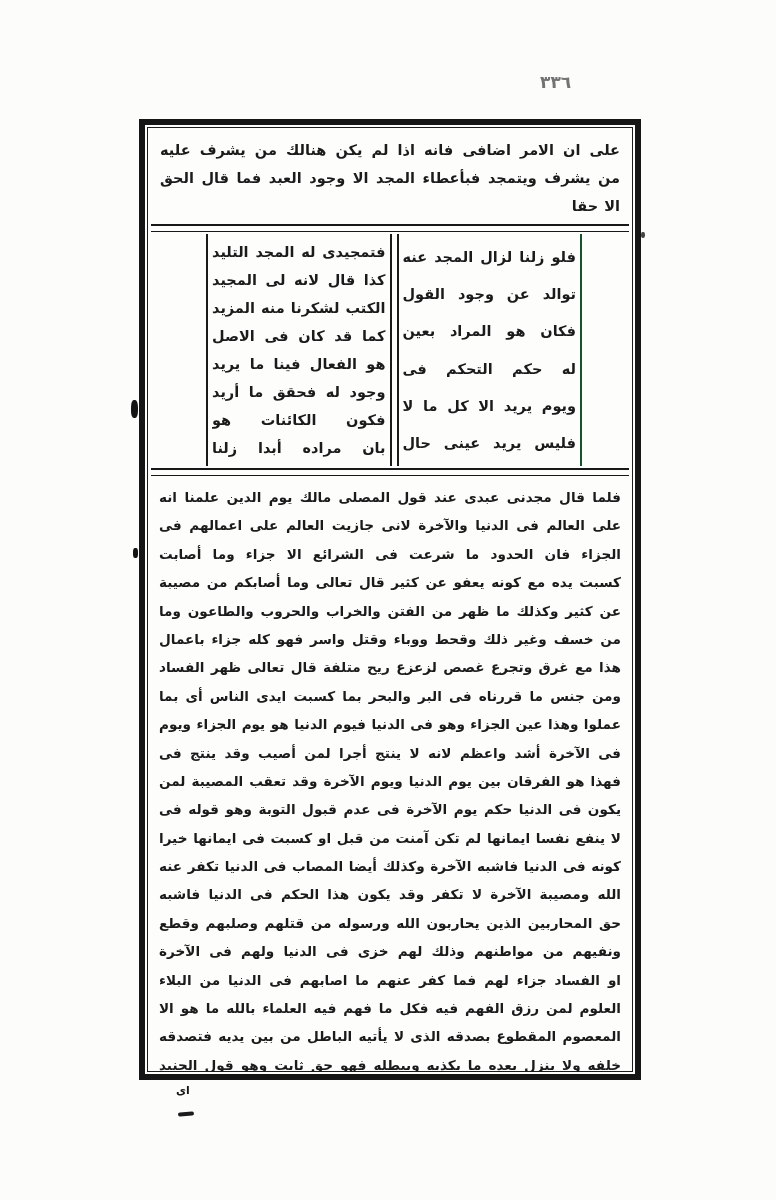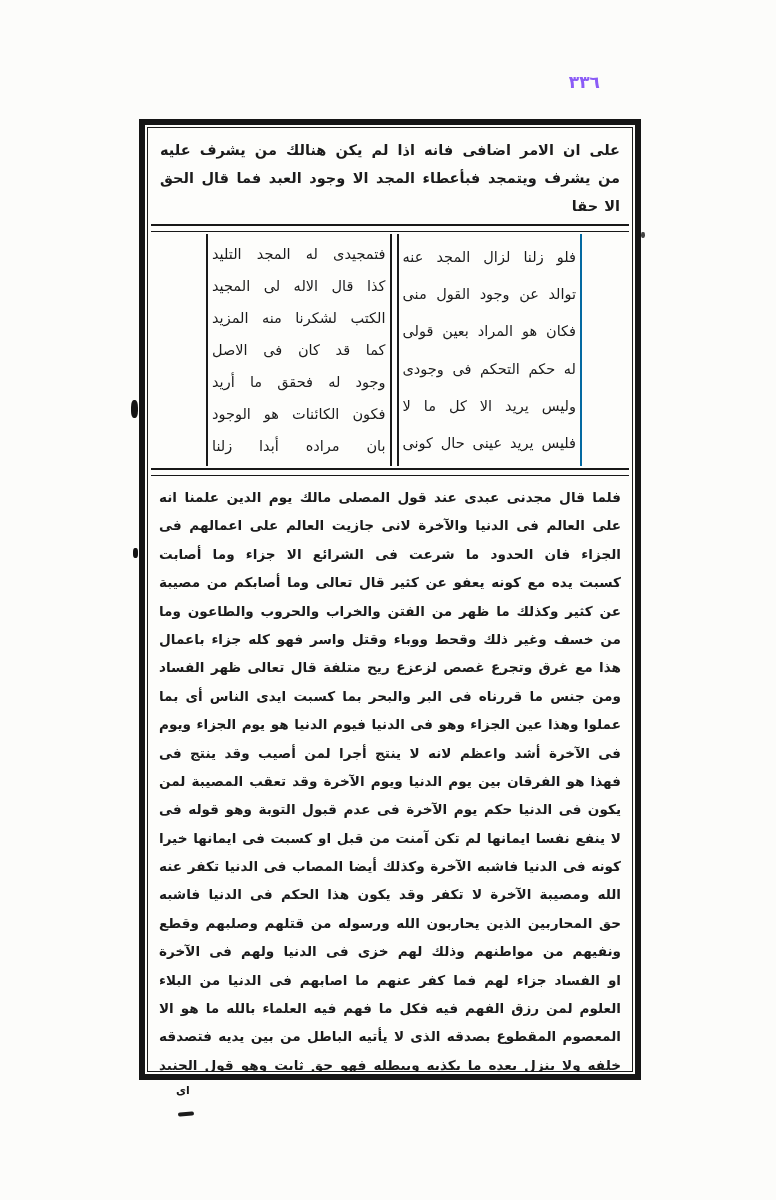--- a/index.html
+++ b/index.html
@@ -4,21 +4,21 @@
 <style>
   html,body{margin:0;padding:0;}
   body{
     width:776px;height:1200px;position:relative;
     background:#fcfcfa;
     font-family:"DejaVu Sans",sans-serif;
     color:#1b1b1b;overflow:hidden;
   }
   .page-number{
     position:absolute;left:540px;top:72px;width:60px;
-    text-align:right;font-size:17px;font-weight:bold;color:#8b5cf6;
+    text-align:left;font-size:17px;font-weight:bold;color:#737373;
     letter-spacing:1px;
   }
   .frame{
     position:absolute;left:139px;top:119px;width:490px;height:949px;
     border:6px solid #161616;background:#fdfdfb;
     box-shadow:0 0 0 1px #fdfdfb inset;
   }
   .frame-inner{
     position:absolute;inset:2px;border:1px solid #1c1c1c;
     display:flex;flex-direction:column;direction:rtl;
@@ -38,28 +38,28 @@
   }
   
   .poem-section{
     height:232px;flex:none;display:flex;direction:rtl;align-items:stretch;
   }
   .poem-spacer-right{width:50px;flex:none;}
   .poem-spacer-left{width:58px;flex:none;}
   .poem-col{
     flex:1;padding:4px 4px;display:flex;flex-direction:column;justify-content:space-around;
   }
-  .poem-col-right{border-right:2px solid #0369a1;}
+  .poem-col-right{border-right:2px solid #14532d;}
   .poem-col-left{border-left:2px solid #1a1a1a;}
   .mid-rule{
     width:5px;flex:none;
     border-right:2px solid #1a1a1a;border-left:2px solid #1a1a1a;
   }
   .poem-col .t-line{
-    font-size:14.5px;font-weight:normal;height:26px;line-height:26px;
+    font-size:14.5px;font-weight:bold;height:26px;line-height:26px;
     overflow:hidden;text-align:justify;text-align-last:justify;word-spacing:1px;
   }
   
   .prose-block{flex:1;padding:5px 11px 4px 11px;overflow:hidden;}
   .prose-block .t-line{
     font-size:13.6px;font-weight:bold;height:28.4px;line-height:28.4px;
     overflow:hidden;text-align:justify;text-align-last:justify;word-spacing:0.5px;
   }
   
   .catchword{
@@ -92,29 +92,30 @@
 
     <div class="hrule"></div>
 
     <div class="poem-section">
       <div class="poem-spacer-right"></div>
       <div class="poem-col poem-col-right">
           <div class="t-line">فلو زلنا لزال المجد عنه</div>
           <div class="t-line">توالد عن وجود القول منى</div>
           <div class="t-line">فكان هو المراد بعين قولى</div>
           <div class="t-line">له حكم التحكم فى وجودى</div>
-          <div class="t-line">وليس يريد الا كل ما لا</div>
+          <div class="t-line">ويوم يريد الا كل ما لا</div>
           <div class="t-line">فليس يريد عينى حال كونى</div>
         </div>
       <div class="mid-rule"></div>
       <div class="poem-col poem-col-left">
           <div class="t-line">فتمجيدى له المجد التليد</div>
-          <div class="t-line">كذا قال الاله لى المجيد</div>
+          <div class="t-line">كذا قال لانه لى المجيد</div>
           <div class="t-line">الكتب لشكرنا منه المزيد</div>
           <div class="t-line">كما قد كان فى الاصل المريد</div>
+          <div class="t-line">هو الفعال فينا ما يريد</div>
           <div class="t-line">وجود له فحقق ما أريد</div>
           <div class="t-line">فكون الكائنات هو الوجود</div>
           <div class="t-line">بان مراده أبدا زلنا</div>
         </div>
       <div class="poem-spacer-left"></div>
     </div>
 
     <div class="hrule"></div>
 
     <div class="prose-block">

